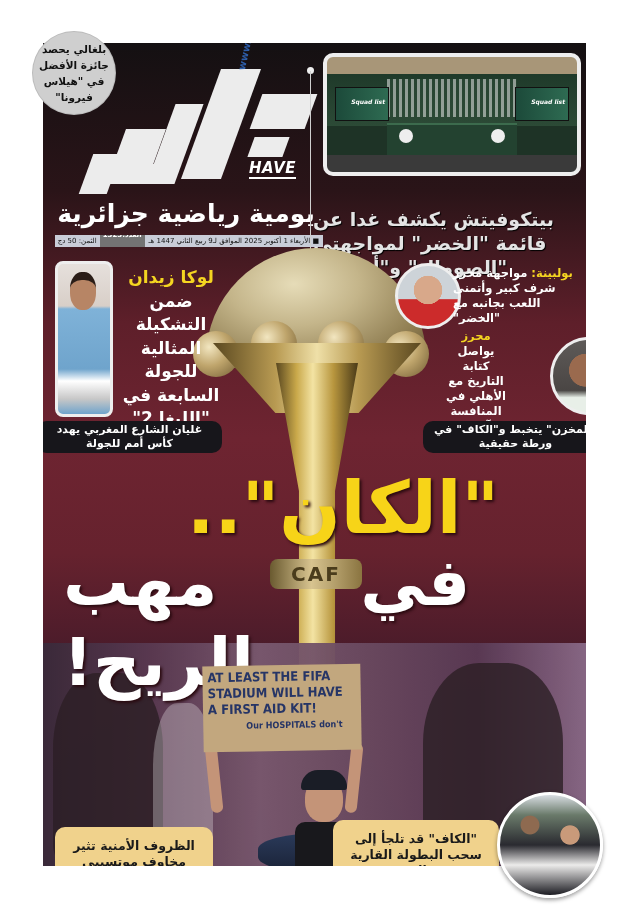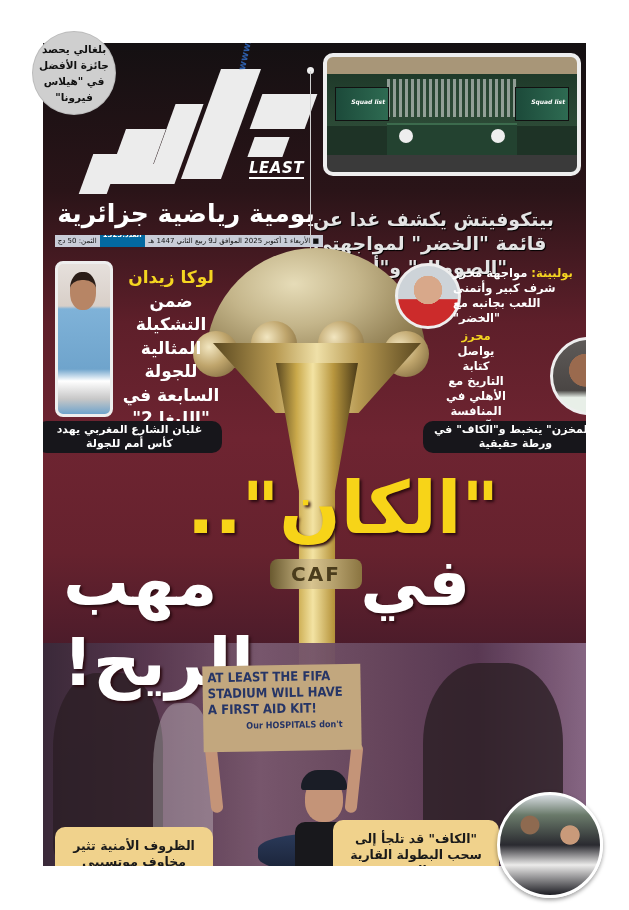--- a/index.html
+++ b/index.html
@@ -8,21 +8,21 @@
     background:linear-gradient(180deg,#141012 0%,#2a1418 18%,#5e1f2a 34%,#6e2431 48%,#66222e 62%,#4a1b2a 74%,#3a1a2a 100%);}
   .rtl{direction:rtl;}
   
   .logo{position:absolute;left:18px;top:6px;width:265px;height:150px;}
   .logo .bar{position:absolute;background:#ececec;transform:skewX(-20deg);}
   .logo-url{position:absolute;left:175px;top:20px;transform:rotate(-78deg);transform-origin:left top;color:#2d5da8;font-weight:bold;font-size:10px;white-space:nowrap;}
   .sport{position:absolute;left:188px;top:110px;color:#fff;font-style:italic;font-weight:bold;font-size:15px;letter-spacing:0.5px;border-bottom:2px solid #fff;}
   .tagline{position:absolute;left:8px;top:156px;width:270px;text-align:center;color:#fff;font-weight:bold;font-size:25px;}
   .dateline{position:absolute;left:12px;top:192px;width:268px;height:12px;background:#c9cdd8;display:flex;align-items:center;font-size:7px;color:#111;white-space:nowrap;overflow:hidden;}
   .dateline .price{padding:0 3px;}
-  .dateline .issue{background:#0369a1;color:#fff;padding:0 3px;font-weight:bold;height:24px;line-height:12px;}
+  .dateline .issue{background:#737373;color:#fff;padding:0 3px;font-weight:bold;height:24px;line-height:12px;}
   .dateline .date{padding:0 4px;flex:1;text-align:right;}
   
   .circle-tl{position:absolute;left:33px;top:32px;width:82px;height:82px;border-radius:50%;background:#cfcfcf;box-shadow:0 0 0 1px #bbb;z-index:5;display:flex;align-items:center;justify-content:center;text-align:center;}
   .circle-tl span{font-weight:bold;font-size:10.5px;line-height:16px;color:#111;direction:rtl;}
   
   .press-photo{position:absolute;left:280px;top:10px;width:250px;height:115px;border:4px solid #eee;border-radius:10px;overflow:hidden;
     background:linear-gradient(180deg,#a89678 0%,#a89678 15%,#1f3a2a 15%,#2c4a36 60%,#1e3326 60%,#1e3326 85%,#3a3a3a 85%);}
   .press-photo .screen{position:absolute;top:30px;width:52px;height:32px;background:linear-gradient(90deg,#1c4a3a,#2e6b52);border:1px solid #111;}
   .press-photo .screen span{position:absolute;right:3px;top:10px;color:#fff;font-size:6px;font-style:italic;font-weight:bold;}
   .press-photo .desk{position:absolute;left:60px;top:66px;width:130px;height:30px;background:#234230;border-top:2px solid #3c6b4d;}
@@ -92,21 +92,21 @@
 
   <div class="logo">
     <div class="bar" style="left:140px;top:20px;width:40px;height:110px;"></div>
     <div class="bar" style="left:195px;top:45px;width:55px;height:35px;"></div>
     <div class="bar" style="left:190px;top:88px;width:35px;height:20px;"></div>
     <div class="bar" style="left:100px;top:55px;width:28px;height:80px;"></div>
     <div class="bar" style="left:55px;top:80px;width:40px;height:55px;"></div>
     <div class="bar" style="left:75px;top:115px;width:30px;height:20px;"></div>
     <div class="bar" style="left:25px;top:105px;width:28px;height:40px;"></div>
     <div class="logo-url">www.dzair-tube.dz</div>
-    <div class="sport">LEAST</div>
+    <div class="sport">HAVE</div>
   </div>
   <div class="tagline">يومية رياضية جزائرية</div>
 
   <div class="dateline rtl">
     <span class="date">■ الأربعاء 1 أكتوبر 2025 الموافق لـ9 ربيع الثاني 1447 هـ</span>
     <span class="issue">العدد:1325</span>
     <span class="price">الثمن: 50 دج</span>
   </div>
 
   <div class="vertical-dot"></div>

